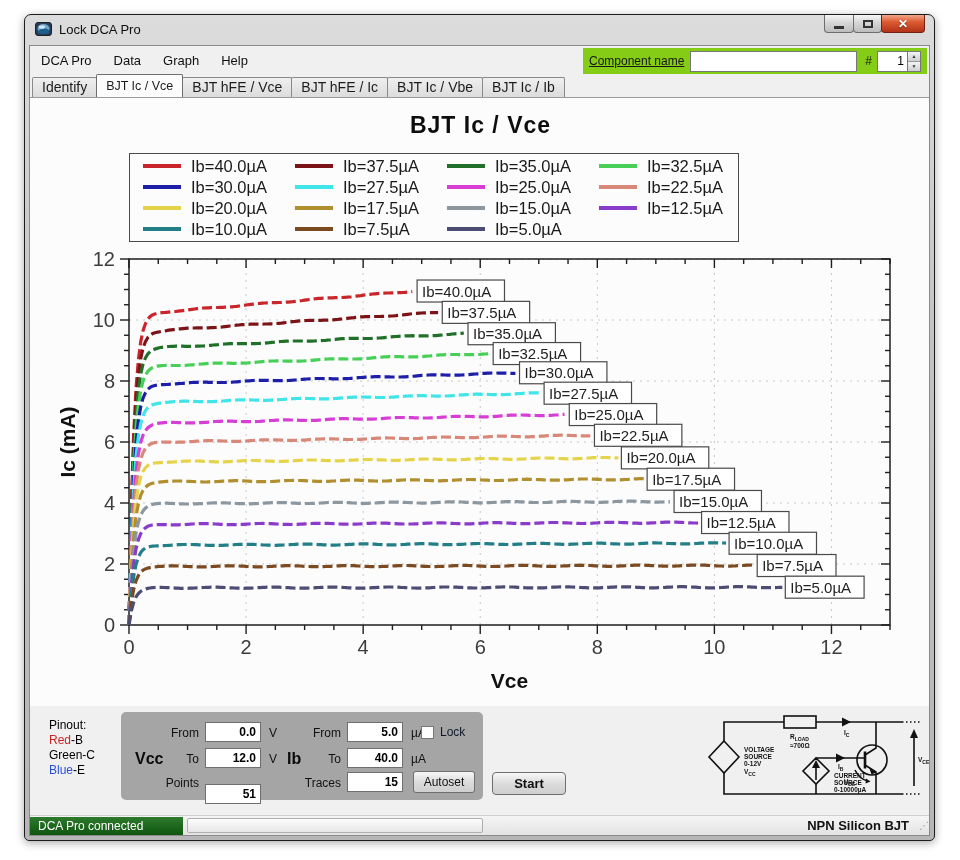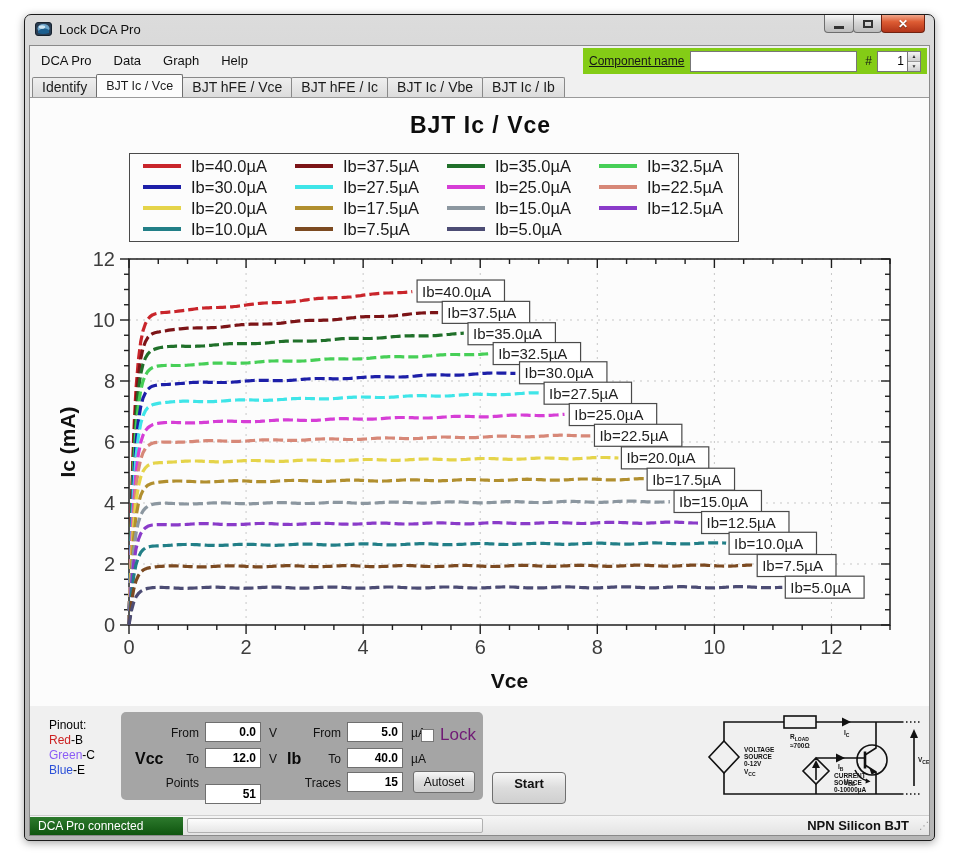--- a/index.html
+++ b/index.html
@@ -77,25 +77,25 @@
   .pinout { position:absolute; left:19px; top:12px; font-size:12px; line-height:15px; color:#000; }
   .ctrl-panel { position:absolute; left:91px; top:6px; width:362px; height:88px;
     background:#a5a5a5; border-radius:5px; }
   .ctrl-label { position:absolute; font-size:12px; color:#111; }
   .ctrl-label.r { text-align:right; }
   .ctrl-big { position:absolute; font-size:16px; font-weight:bold; color:#0a0a0a; }
   .ctrl-input { position:absolute; width:56px; height:20px; border:1px solid #6f6f6f; background:#fff;
     font-size:12px; font-weight:bold; text-align:right; padding:0 4px; }
   .lock-wrap { position:absolute; left:300px; top:13px; display:flex; align-items:center; }
   .lock-box { width:13px; height:13px; border:1px solid #777; background:#fdfdfd; }
-  .lock-text { font-size:17px; margin-left:6px; color:#701a75; }
+  .lock-text { font-size:12px; margin-left:6px; color:#0f172a; }
   .btn { border:1px solid #6f6f6f; border-radius:3px; background:linear-gradient(#f7f7f7,#dcdcdc 50%,#cfcfcf);
     font-size:12px; color:#111; text-align:center; }
   .autoset-btn { position:absolute; left:292px; top:59px; width:62px; height:22px; line-height:20px; }
-  .start-btn { position:absolute; left:462px; top:66px; width:74px; height:32px; line-height:21px;
+  .start-btn { position:absolute; left:462px; top:66px; width:74px; height:23px; line-height:21px;
     font-weight:bold; font-size:13px; border-radius:4px; }
   #circuit { position:absolute; left:676px; top:2px; }
   .cw { stroke:#111; stroke-width:1.6; fill:none; }
   .cfill { fill:#111; stroke:none; }
   .ctext { font-size:6.5px; font-weight:bold; fill:#111; }
   .csub { font-size:5px; font-weight:bold; fill:#111; }
 
   
   .statusbar { position:absolute; left:0; top:769px; width:901px; height:21px;
     background:linear-gradient(#f5f5f5,#e2e2e2); border-top:1px solid #cfcfcf; }
@@ -403,21 +403,21 @@
           <rect x="727.2892307692308" y="330.18" width="78.8" height="22" class="curve-label-box"></rect>
           <text x="732.2892307692308" y="346.68" class="curve-label">Ib=5.0µA</text>
         </svg>
     </div>
 
     <div class="controls">
       <div class="pinout">
         <div>Pinout:</div>
         <div id="pinout-lines">
             <div><span style="color: rgb(204, 34, 34);">Red</span><span>-B</span></div>
-            <div><span style="color: #8b5cf6;">Green</span><span>-C</span></div>
+            <div><span style="color: #000000;">Green</span><span>-C</span></div>
             <div><span style="color: rgb(43, 80, 216);">Blue</span><span>-E</span></div>
           </div>
       </div>
 
       <div class="ctrl-panel">
         <span class="ctrl-label r" style="left:28px;top:14px;width:50px">From</span>
         <input class="ctrl-input" style="left: 84px; top: 10px;" value="0.0">
         <span class="ctrl-label" style="left:148px;top:14px">V</span>
 
         <span class="ctrl-big" style="left:14px;top:38px">Vcc</span>

